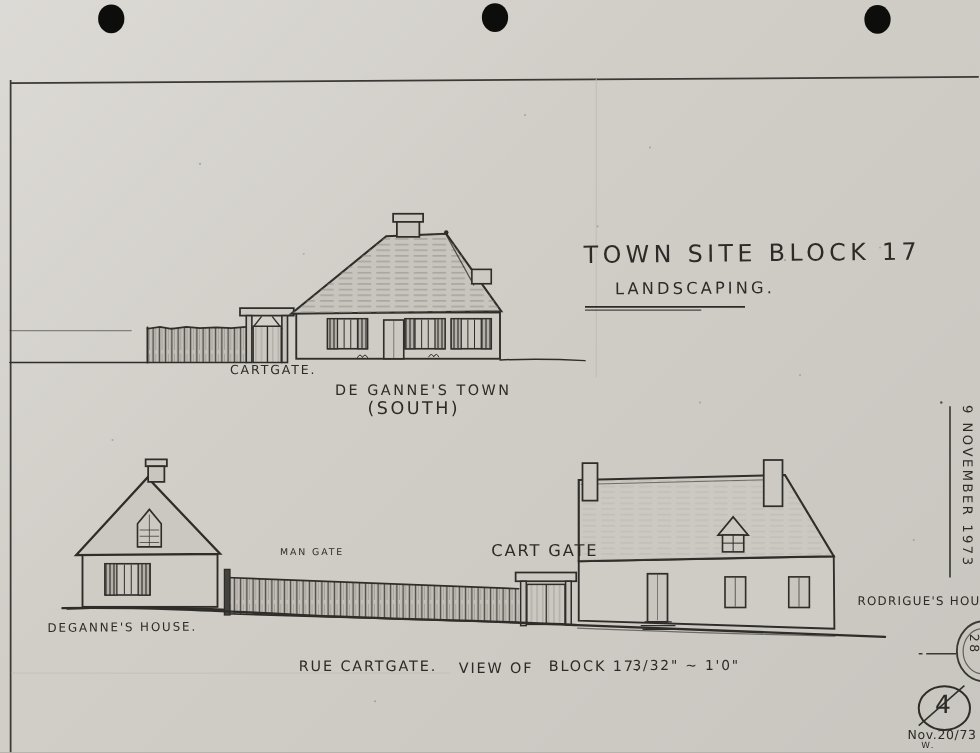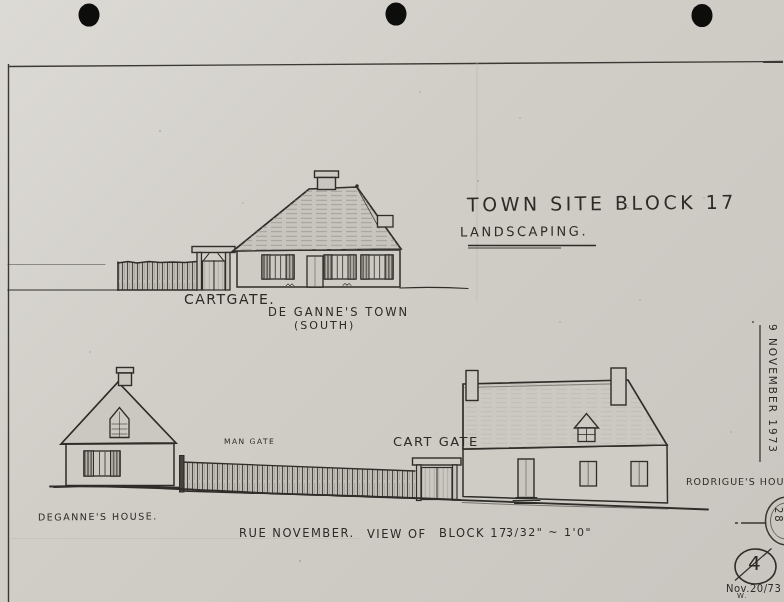--- a/index.html
+++ b/index.html
@@ -15,27 +15,27 @@
   }
   .sheet svg{position:absolute;left:0;top:0;}
   .lbl{
     position:absolute;
     white-space:nowrap;
     color:#2d2b27;
     line-height:1;
     letter-spacing:1.5px;
   }
   .title-main{left:467px;top:194px;font-size:19px;letter-spacing:3.5px;transform:rotate(-.6deg);}
-  .title-sub{left:460px;top:225px;font-size:13px;letter-spacing:2.5px;transform:rotate(-.4deg);}
-  .cartgate-top{left:184px;top:292px;font-size:14px;}
+  .title-sub{left:492px;top:225px;font-size:13px;letter-spacing:2.5px;transform:rotate(-.4deg);}
+  .cartgate-top{left:184px;top:292px;font-size:10px;}
   .cap1{left:268px;top:307px;font-size:11.5px;letter-spacing:2px;}
-  .cap2{left:294px;top:320px;font-size:11px;letter-spacing:2px;}
+  .cap2{left:294px;top:320px;font-size:14px;letter-spacing:2px;}
   .mangate{left:188px;top:438px;font-size:7.5px;padding-left:36px;}
   .cartgate-bot{left:393px;top:435px;font-size:13px;}
-  .deganne{left:38px;top:512px;font-size:9.5px;transform:rotate(-.5deg);}
+  .deganne{left:38px;top:498px;font-size:9.5px;transform:rotate(-.5deg);}
   .rodrigue{left:686px;top:477px;font-size:9.5px;letter-spacing:1px;}
   .cap-street{left:239px;top:528px;font-size:11.5px;}
   .cap-view{left:367px;top:529px;font-size:11.5px;text-align:center;}
   .cap-block{left:439px;top:528px;font-size:11.5px;}
   .cap-scale{left:506px;top:527px;font-size:11px;}
   .date-vert{
     left:778px;top:324px;font-size:10.5px;letter-spacing:2px;
     transform:rotate(90deg);transform-origin:0 0;
   }
   .marker-28{
@@ -264,21 +264,21 @@
 
   <span class="lbl cartgate-top">CARTGATE.</span>
   <span class="lbl cap1">DE GANNE'S TOWN</span>
   <span class="lbl cap2">(SOUTH)</span>
 
   <span class="lbl mangate">MAN GATE</span>
   <span class="lbl cartgate-bot">CART GATE</span>
   <span class="lbl deganne">DEGANNE'S HOUSE.</span>
   <span class="lbl rodrigue">RODRIGUE'S HOUS</span>
 
-  <span class="lbl cap-street">RUE NOVEMBER.</span>
+  <span class="lbl cap-street">RUE CARTGATE.</span>
   <span class="lbl cap-view">VIEW OF</span>
   <span class="lbl cap-block">BLOCK 17.</span>
   <span class="lbl cap-scale">3/32" ~ 1'0"</span>
 
   <span class="lbl date-vert">9 NOVEMBER 1973</span>
   <span class="lbl marker-28">28</span>
   <span class="lbl sheet-num">4</span>
   <span class="lbl rev-date">Nov.20/73</span>
   <span class="lbl rev-init">W.</span>
 

